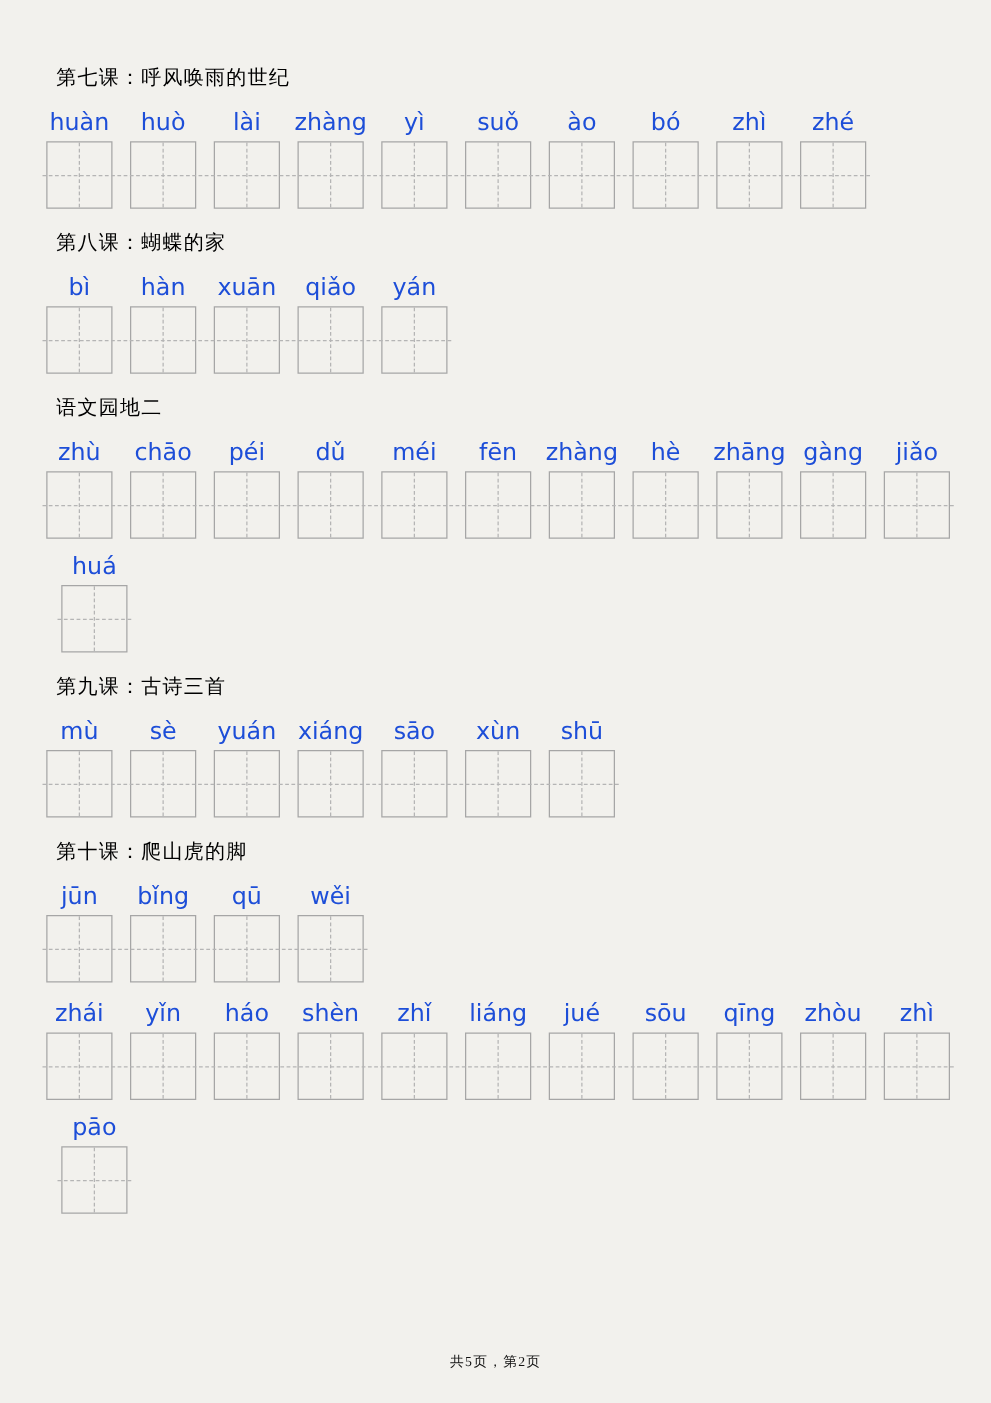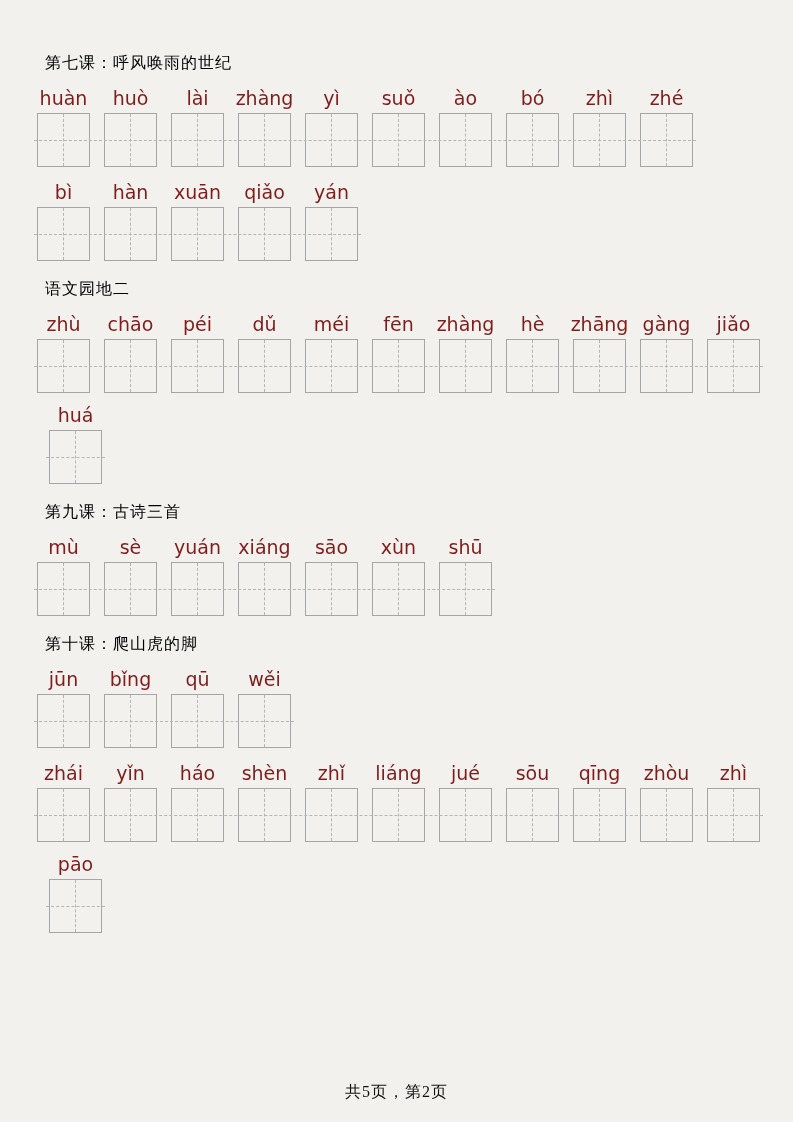--- a/index.html
+++ b/index.html
@@ -50,21 +50,21 @@
   .pinyin-cell {
     display: flex;
     flex-direction: column;
     align-items: center;
     width: 53px;
   }
   .pinyin-label {
     height: 27px;
     line-height: 25px;
     font-size: 19px;
-    color: #7f1d1d;
+    color: #1d4ed8;
     white-space: nowrap;
     text-align: center;
   }
   .tianzige-box {
     width: 53px;
     height: 54px;
     border: 1px solid #a6a6a6;
     position: relative;
     background: transparent;
   }
@@ -77,21 +77,21 @@
     left: 25px;
     border-left: 1px dashed #b5b5b5;
   }
   .page-footer {
     position: absolute;
     left: 0;
     right: 0;
     top: 1082px;
     text-align: center;
     font-family: "Liberation Serif", "DejaVu Serif", serif;
-    font-size: 16px;
+    font-size: 11px;
     color: #111;
     letter-spacing: 1px;
   }
 </style>
 </head>
 <body>
 
 <main class="sheet">
   <div id="sections-root">
       <section class="section">
@@ -133,20 +133,21 @@
             <div class="pinyin-label">zhì</div>
             <div class="tianzige-box"></div>
           </div>
           <div class="pinyin-cell">
             <div class="pinyin-label">zhé</div>
             <div class="tianzige-box"></div>
           </div>
         </div>
       </section>
       <section class="section">
+        <div class="section-title">第八课：蝴蝶的家</div>
         <div class="pinyin-row">
           <div class="pinyin-cell">
             <div class="pinyin-label">bì</div>
             <div class="tianzige-box"></div>
           </div>
           <div class="pinyin-cell">
             <div class="pinyin-label">hàn</div>
             <div class="tianzige-box"></div>
           </div>
           <div class="pinyin-cell">

